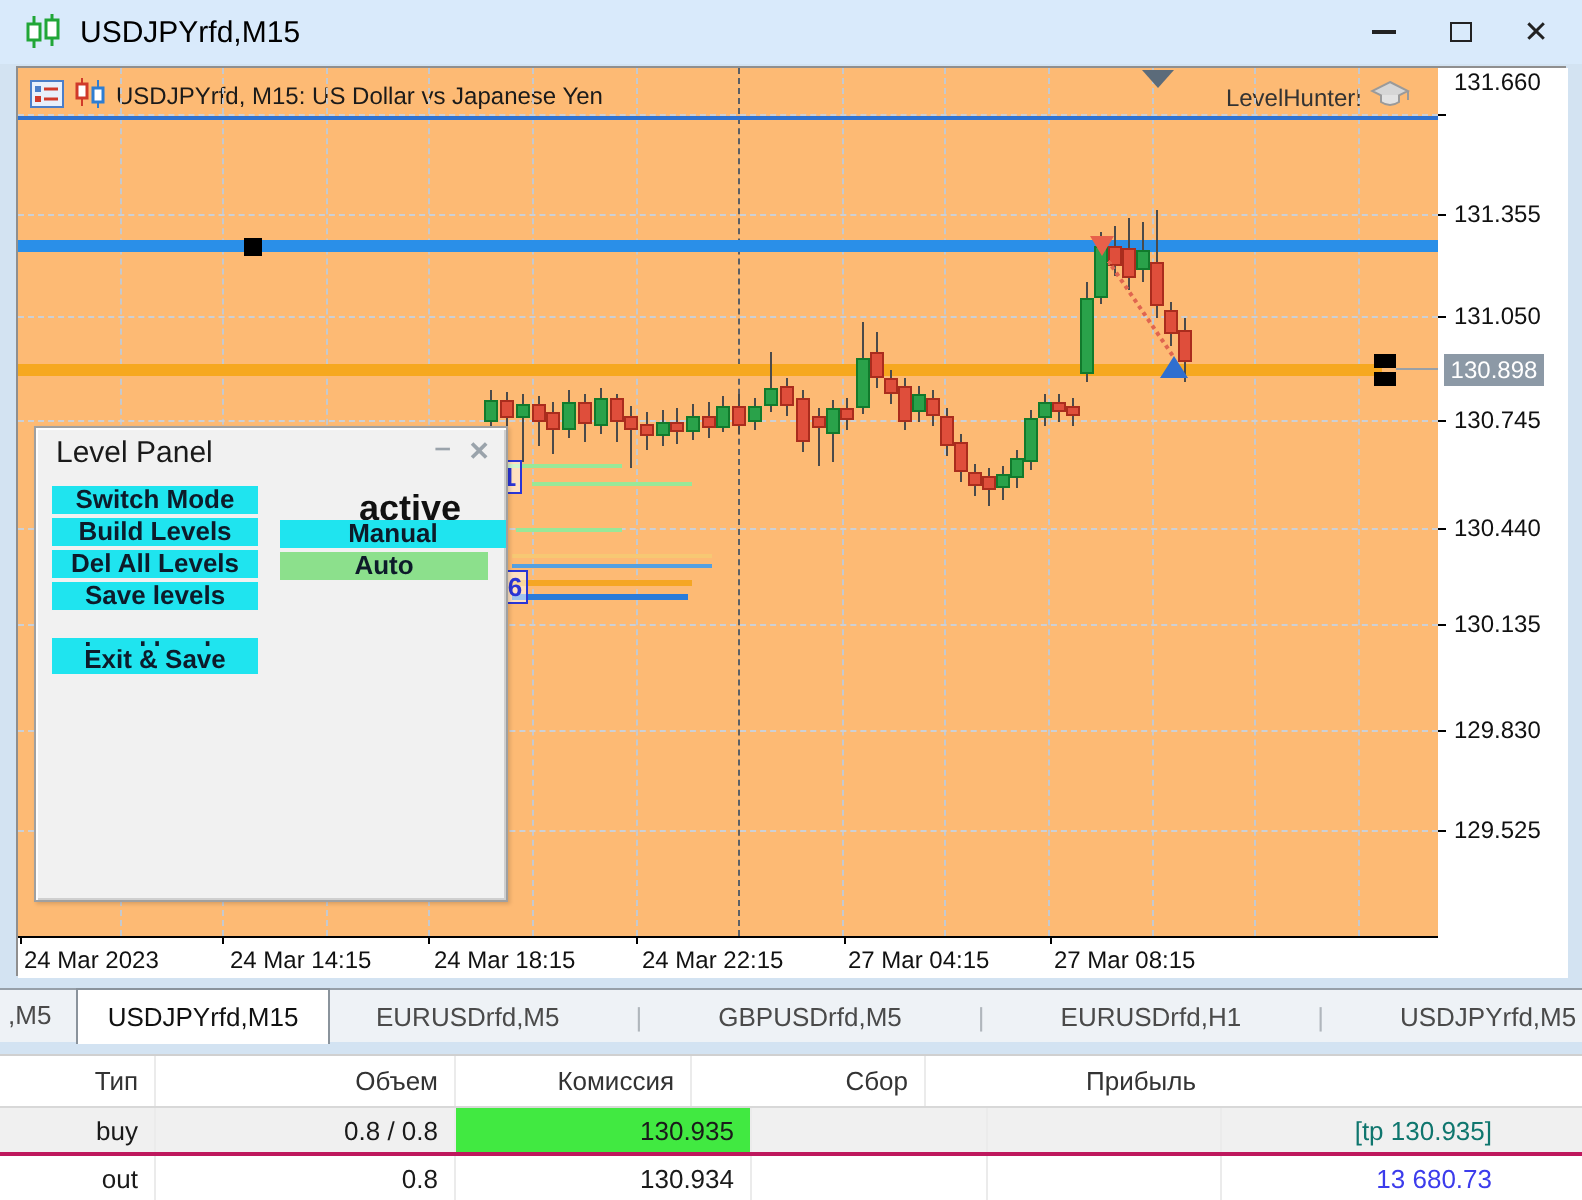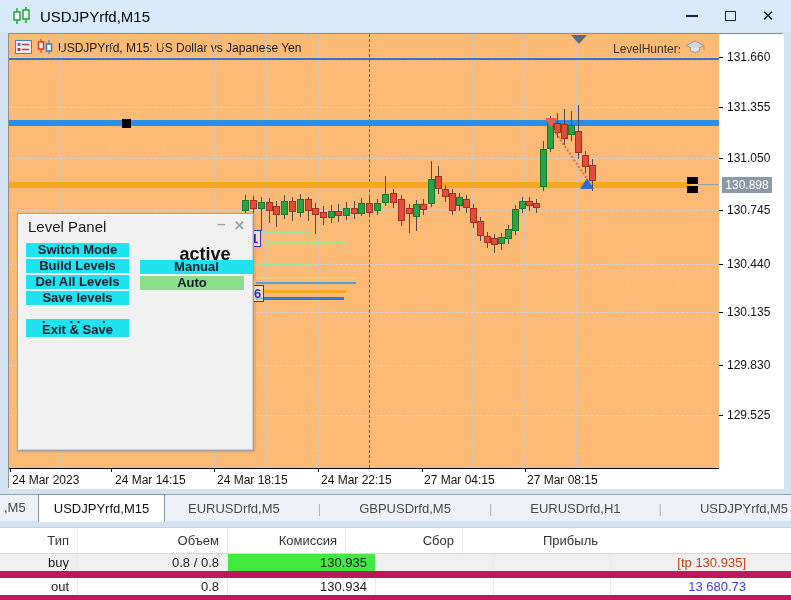--- a/index.html
+++ b/index.html
@@ -66,21 +66,21 @@
   .tab-partial { position:absolute; left:4px; top:5px; }
   .tab-active { position:absolute; left:38px; top:-1px; width:127px; height:28px; background:#fff; border:1px solid #8a939c; border-bottom:none; color:#111; text-align:center; line-height:27px; }
   .tab-rest { position:absolute; left:170px; top:0; height:26px; display:flex; align-items:center;gap:20px; }
   .tab-item { padding:0 18px; }
   .tab-sep { color:#b0b6bc; }
 
   
   .trade-table { position:absolute; left:0; top:527px; width:791px; background:#fff; border-top:1px solid #d0d0d0; font-size:13px; color:#1a1a1a; }
   .tt-row { display:flex; }
   .tt-row.header { height:26px; border-bottom:1px solid #d8d8d8; color:#333; }
-  .tt-row.body { height:24px; border-bottom:7px solid #be185d; }
+  .tt-row.body { height:24px; border-bottom:2px solid #be185d; }
   .tt-cell { display:flex; align-items:center; justify-content:flex-end; padding-right:8px; border-left:1px solid #ebebeb; overflow:hidden; }
   .tt-cell:first-child { border-left:none; }
   .tt-cell.last { padding-right:45px; }
 </style>
 </head>
 <body>
 
 <div class="screen">
 
   <div class="titlebar">
@@ -285,21 +285,21 @@
         <div class="ta-tick" style="left: 516px;"></div>
         <div class="ta-label" style="left: 3px;">24 Mar 2023</div>
         <div class="ta-label" style="left: 106px;">24 Mar 14:15</div>
         <div class="ta-label" style="left: 208px;">24 Mar 18:15</div>
         <div class="ta-label" style="left: 312px;">24 Mar 22:15</div>
         <div class="ta-label" style="left: 415px;">27 Mar 04:15</div>
         <div class="ta-label" style="left: 518px;">27 Mar 08:15</div>
       </div>
     <div class="price-axis" id="price-axis">
         <div class="pa-tick" style="top: 23px;"></div>
-        <div class="pa-label" style="top: 16px;">131.660</div>
+        <div class="pa-label" style="top: 0;">131.660</div>
         <div class="pa-tick" style="top: 73px;"></div>
         <div class="pa-label" style="top: 66px;">131.355</div>
         <div class="pa-tick" style="top: 124px;"></div>
         <div class="pa-label" style="top: 117px;">131.050</div>
         <div class="pa-tick" style="top: 176px;"></div>
         <div class="pa-label" style="top: 169px;">130.745</div>
         <div class="pa-tick" style="top: 230px;"></div>
         <div class="pa-label" style="top: 223px;">130.440</div>
         <div class="pa-tick" style="top: 278px;"></div>
         <div class="pa-label" style="top: 271px;">130.135</div>
@@ -351,21 +351,21 @@
         <div class="tt-cell" style="width: 118px;">Комиссия</div>
         <div class="tt-cell" style="width: 117px;">Сбор</div>
         <div class="tt-cell last" style="width: 181px;">Прибыль</div>
       </div>
       <div class="tt-row body" style="background: rgb(240, 240, 240);">
         <div class="tt-cell" style="width: 77px;">buy</div>
         <div class="tt-cell" style="width: 150px;">0.8 / 0.8</div>
         <div class="tt-cell" style="width: 148px; background: rgb(65, 233, 65);">130.935</div>
         <div class="tt-cell" style="width: 118px;"></div>
         <div class="tt-cell" style="width: 117px;"></div>
-        <div class="tt-cell last" style="width: 181px; color: #c2410c;">[tp 130.935]</div>
+        <div class="tt-cell last" style="width: 181px; color: #0f766e;">[tp 130.935]</div>
       </div>
       <div class="tt-row body" style="background: rgb(255, 255, 255);">
         <div class="tt-cell" style="width: 77px;">out</div>
         <div class="tt-cell" style="width: 150px;">0.8</div>
         <div class="tt-cell" style="width: 148px;">130.934</div>
         <div class="tt-cell" style="width: 118px;"></div>
         <div class="tt-cell" style="width: 117px;"></div>
         <div class="tt-cell last" style="width: 181px; color: rgb(60, 60, 236);">13 680.73</div>
       </div>
     </div>

